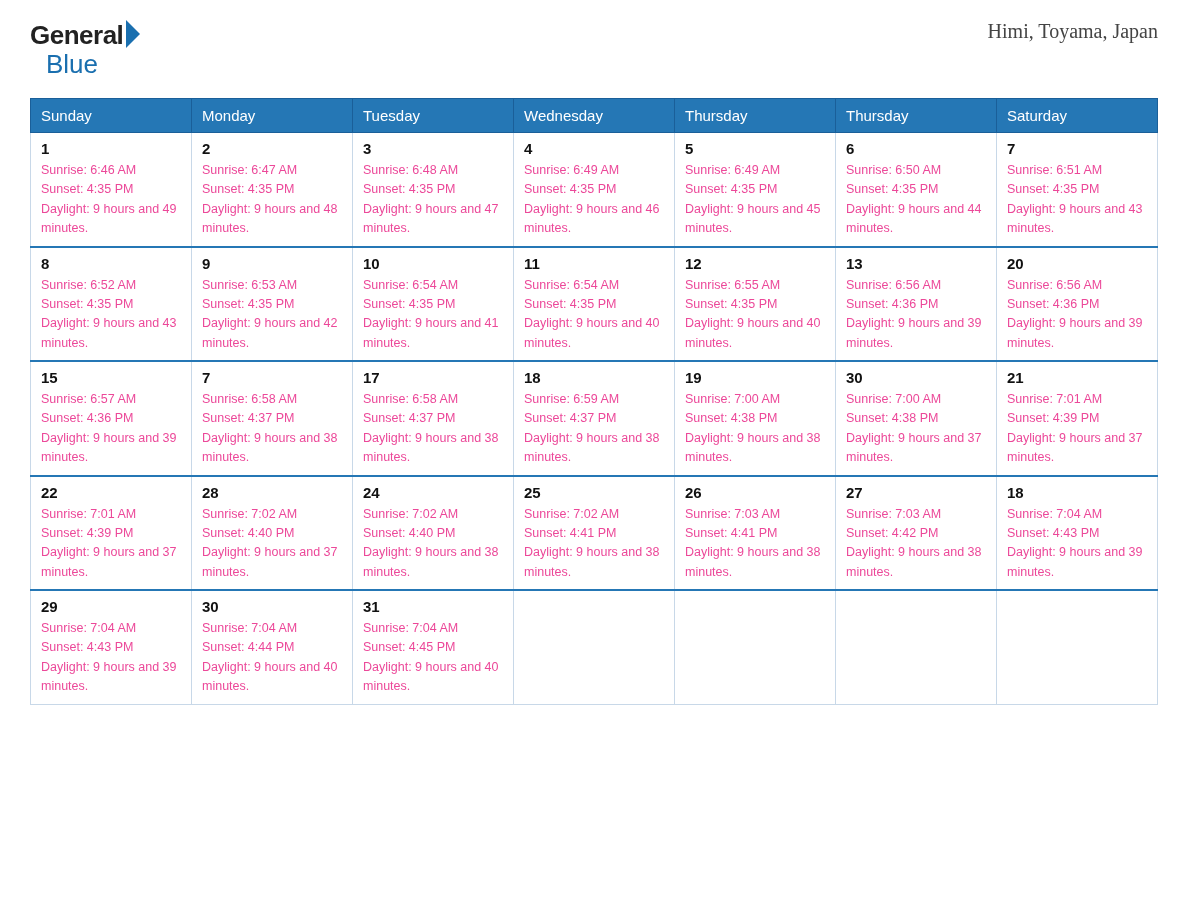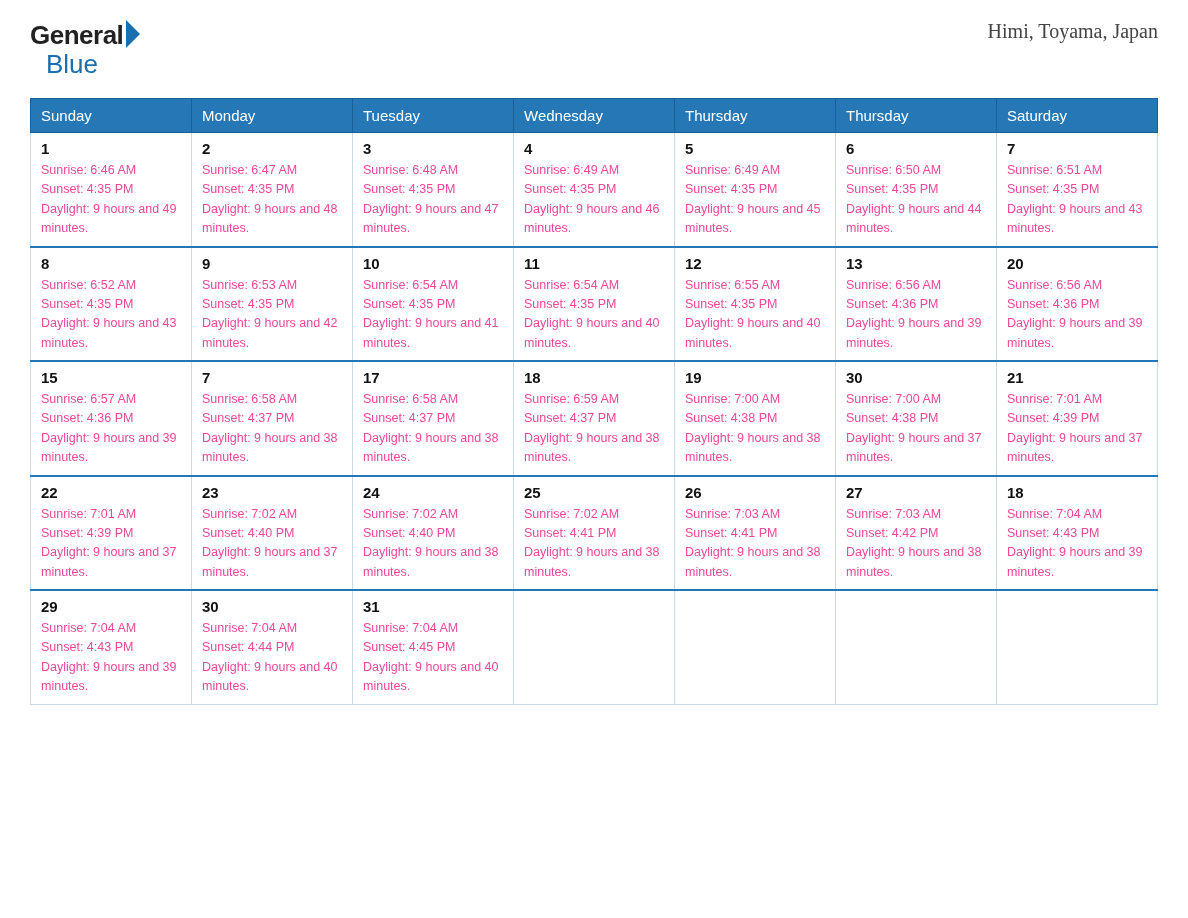--- a/index.html
+++ b/index.html
@@ -220,21 +220,21 @@
           <div class="day-num">21</div>
           <div class="day-info">Sunrise: 7:01 AM<br>Sunset: 4:39 PM<br>Daylight: 9 hours and 37 minutes.</div>
         </td>
       </tr>
       <tr>
         <td>
           <div class="day-num">22</div>
           <div class="day-info">Sunrise: 7:01 AM<br>Sunset: 4:39 PM<br>Daylight: 9 hours and 37 minutes.</div>
         </td>
         <td>
-          <div class="day-num">23</div>
+          <div class="day-num">28</div>
           <div class="day-info">Sunrise: 7:02 AM<br>Sunset: 4:40 PM<br>Daylight: 9 hours and 37 minutes.</div>
         </td>
         <td>
           <div class="day-num">24</div>
           <div class="day-info">Sunrise: 7:02 AM<br>Sunset: 4:40 PM<br>Daylight: 9 hours and 38 minutes.</div>
         </td>
         <td>
           <div class="day-num">25</div>
           <div class="day-info">Sunrise: 7:02 AM<br>Sunset: 4:41 PM<br>Daylight: 9 hours and 38 minutes.</div>
         </td>

